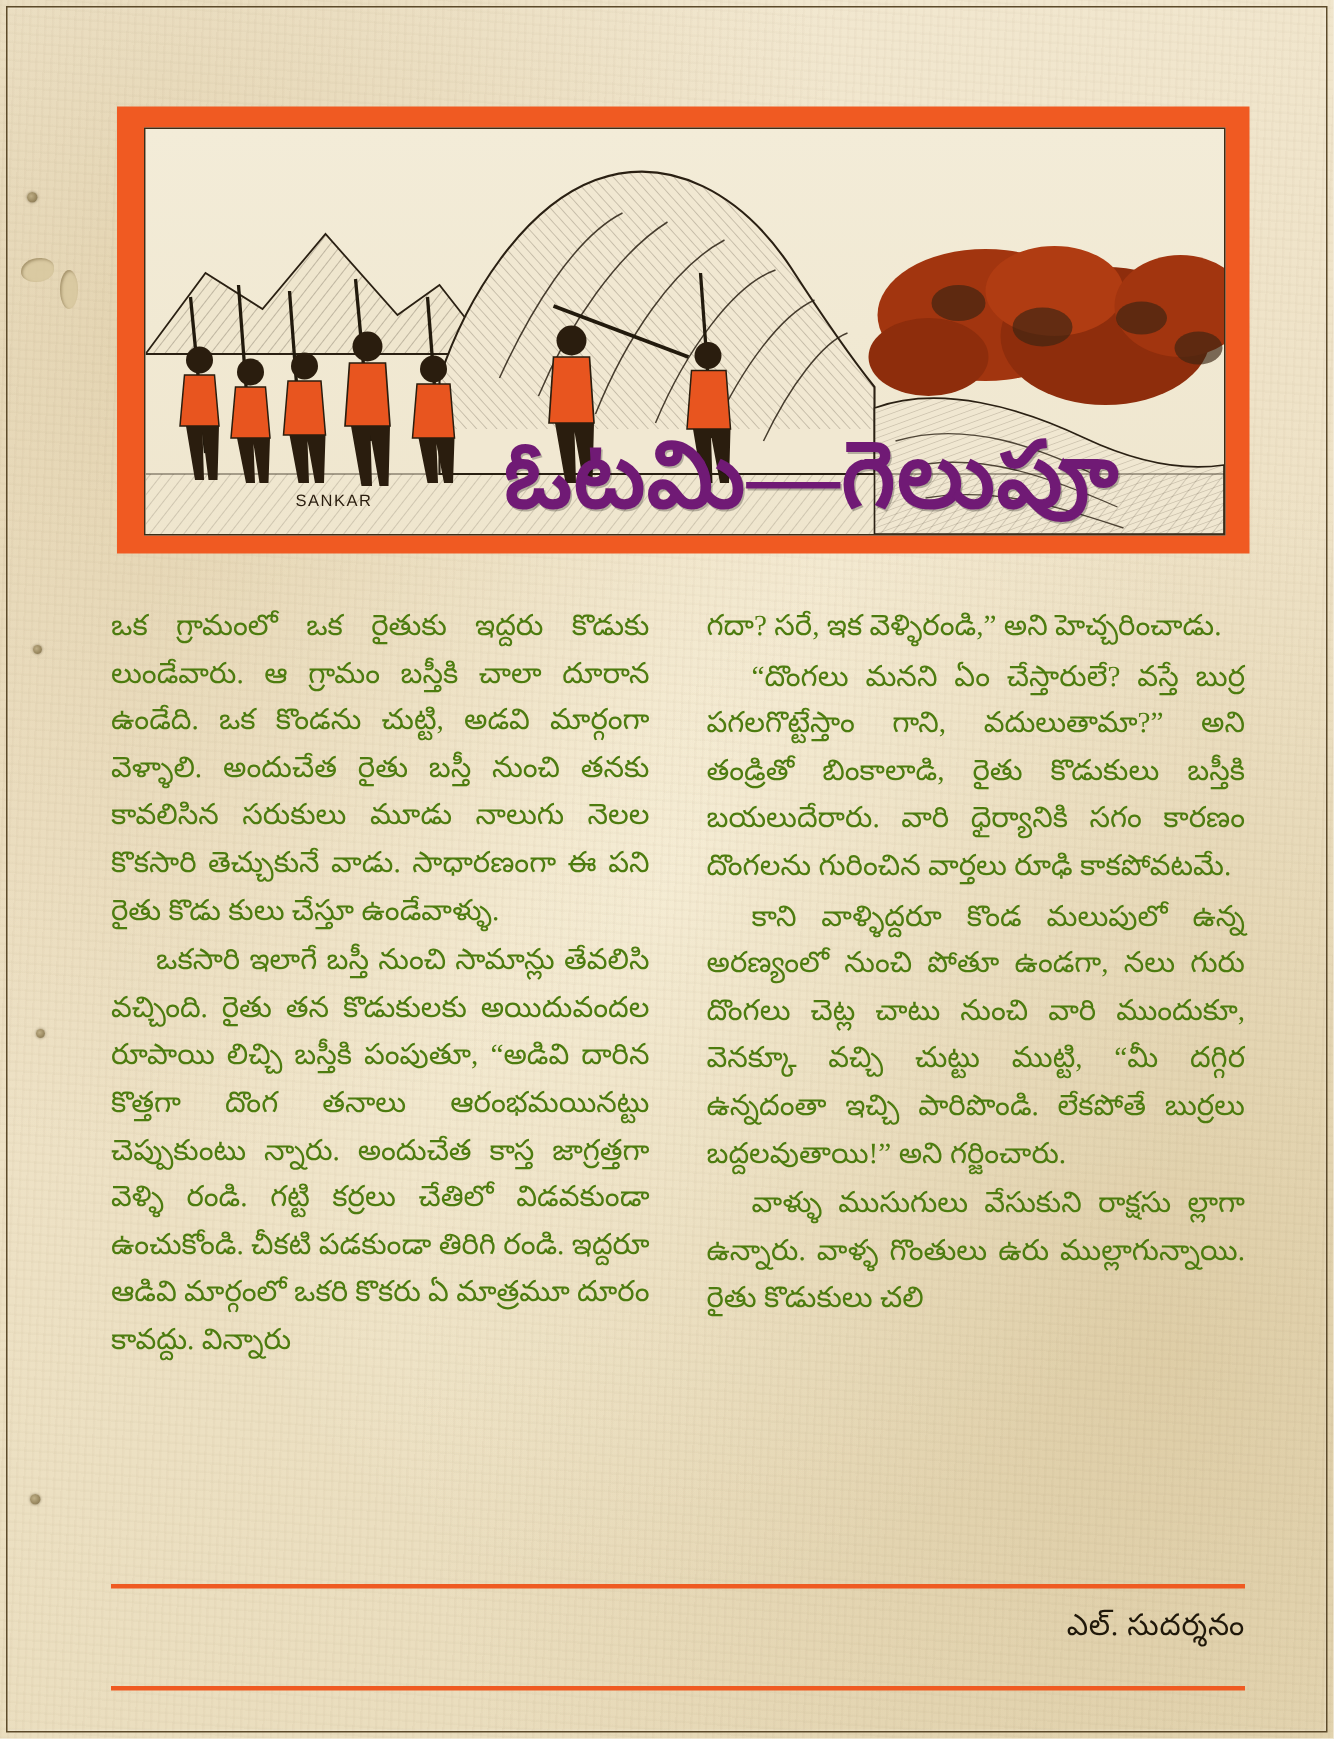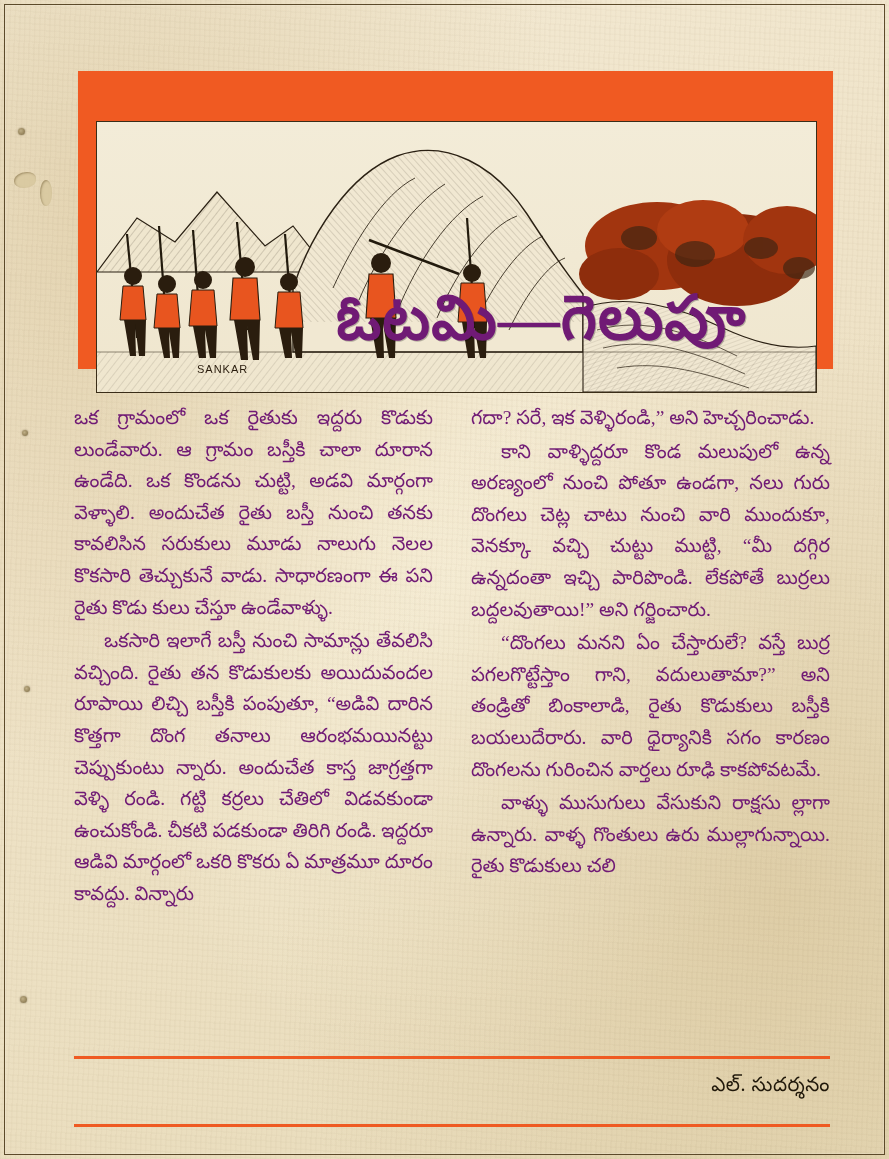--- a/index.html
+++ b/index.html
@@ -77,21 +77,20 @@
   }
   .illus-inner {
     position: absolute;
     left: 18px;
     top: 14px;
     width: 719px;
     height: 270px;
     background: #efe7d2;
     border: 1px solid #3a2d18;
     overflow: hidden;
-    margin-top: 36px;
   }
   .illus-svg { display: block; width: 100%; height: 100%; }
 
   
   .title {
     position: absolute;
     left: 336px;
     top: 268px;
     width: 500px;
     height: 106px;
@@ -109,21 +108,21 @@
     position: absolute;
     left: 74px;
     top: 402px;
     width: 756px;
     height: 640px;
     display: flex;
     gap: 38px;
   }
   .col {
     width: 359px;
-    color: #701a75;
+    color: #4d7c0f;
     font-size: 19.5px;
     line-height: 31.6px;
     text-align: justify;
     text-justify: inter-word;
   }
   .col p { margin: 0; }
   .col p + p { margin-top: 2px; }
   .indent { text-indent: 30px; }
 
   
@@ -286,22 +285,22 @@
 
 <div class="title">ఓటమి—గెలుపూ</div>
 
 <div class="columns">
   <div class="col">
     <p>ఒక గ్రామంలో ఒక రైతుకు ఇద్దరు కొడుకు లుండేవారు. ఆ గ్రామం బస్తీకి చాలా దూరాన ఉండేది. ఒక కొండను చుట్టి, అడవి మార్గంగా వెళ్ళాలి. అందుచేత రైతు బస్తీ నుంచి తనకు కావలిసిన సరుకులు మూడు నాలుగు నెలల కొకసారి తెచ్చుకునే వాడు. సాధారణంగా ఈ పని రైతు కొడు కులు చేస్తూ ఉండేవాళ్ళు.</p>
     <p class="indent">ఒకసారి ఇలాగే బస్తీ నుంచి సామాన్లు తేవలిసి వచ్చింది. రైతు తన కొడుకులకు అయిదువందల రూపాయి లిచ్చి బస్తీకి పంపుతూ, “అడివి దారిన కొత్తగా దొంగ తనాలు ఆరంభమయినట్టు చెప్పుకుంటు న్నారు. అందుచేత కాస్త జాగ్రత్తగా వెళ్ళి రండి. గట్టి కర్రలు చేతిలో విడవకుండా ఉంచుకోండి. చీకటి పడకుండా తిరిగి రండి. ఇద్దరూ ఆడివి మార్గంలో ఒకరి కొకరు ఏ మాత్రమూ దూరం కావద్దు. విన్నారు</p>
   </div>
   <div class="col">
     <p>గదా? సరే, ఇక వెళ్ళిరండి,” అని హెచ్చరించాడు.</p>
+    <p class="indent">“దొంగలు మనని ఏం చేస్తారులే? వస్తే బుర్ర పగలగొట్టేస్తాం గాని, వదులుతామా?” అని తండ్రితో బింకాలాడి, రైతు కొడుకులు బస్తీకి బయలుదేరారు. వారి ధైర్యానికి సగం కారణం దొంగలను గురించిన వార్తలు రూఢి కాకపోవటమే.</p>
     <p class="indent">కాని వాళ్ళిద్దరూ కొండ మలుపులో ఉన్న అరణ్యంలో నుంచి పోతూ ఉండగా, నలు గురు దొంగలు చెట్ల చాటు నుంచి వారి ముందుకూ, వెనక్కూ వచ్చి చుట్టు ముట్టి, “మీ దగ్గిర ఉన్నదంతా ఇచ్చి పారిపొండి. లేకపోతే బుర్రలు బద్దలవుతాయి!” అని గర్జించారు.</p>
-    <p class="indent">“దొంగలు మనని ఏం చేస్తారులే? వస్తే బుర్ర పగలగొట్టేస్తాం గాని, వదులుతామా?” అని తండ్రితో బింకాలాడి, రైతు కొడుకులు బస్తీకి బయలుదేరారు. వారి ధైర్యానికి సగం కారణం దొంగలను గురించిన వార్తలు రూఢి కాకపోవటమే.</p>
     <p class="indent">వాళ్ళు ముసుగులు వేసుకుని రాక్షసు ల్లాగా ఉన్నారు. వాళ్ళ గొంతులు ఉరు ముల్లాగున్నాయి. రైతు కొడుకులు చలి</p>
   </div>
 </div>
 
 <div class="rule rule-top"></div>
 <div class="byline">ఎల్. సుదర్శనం</div>
 <div class="rule rule-bottom"></div>
 
 <div class="scan-frame"></div>
 

